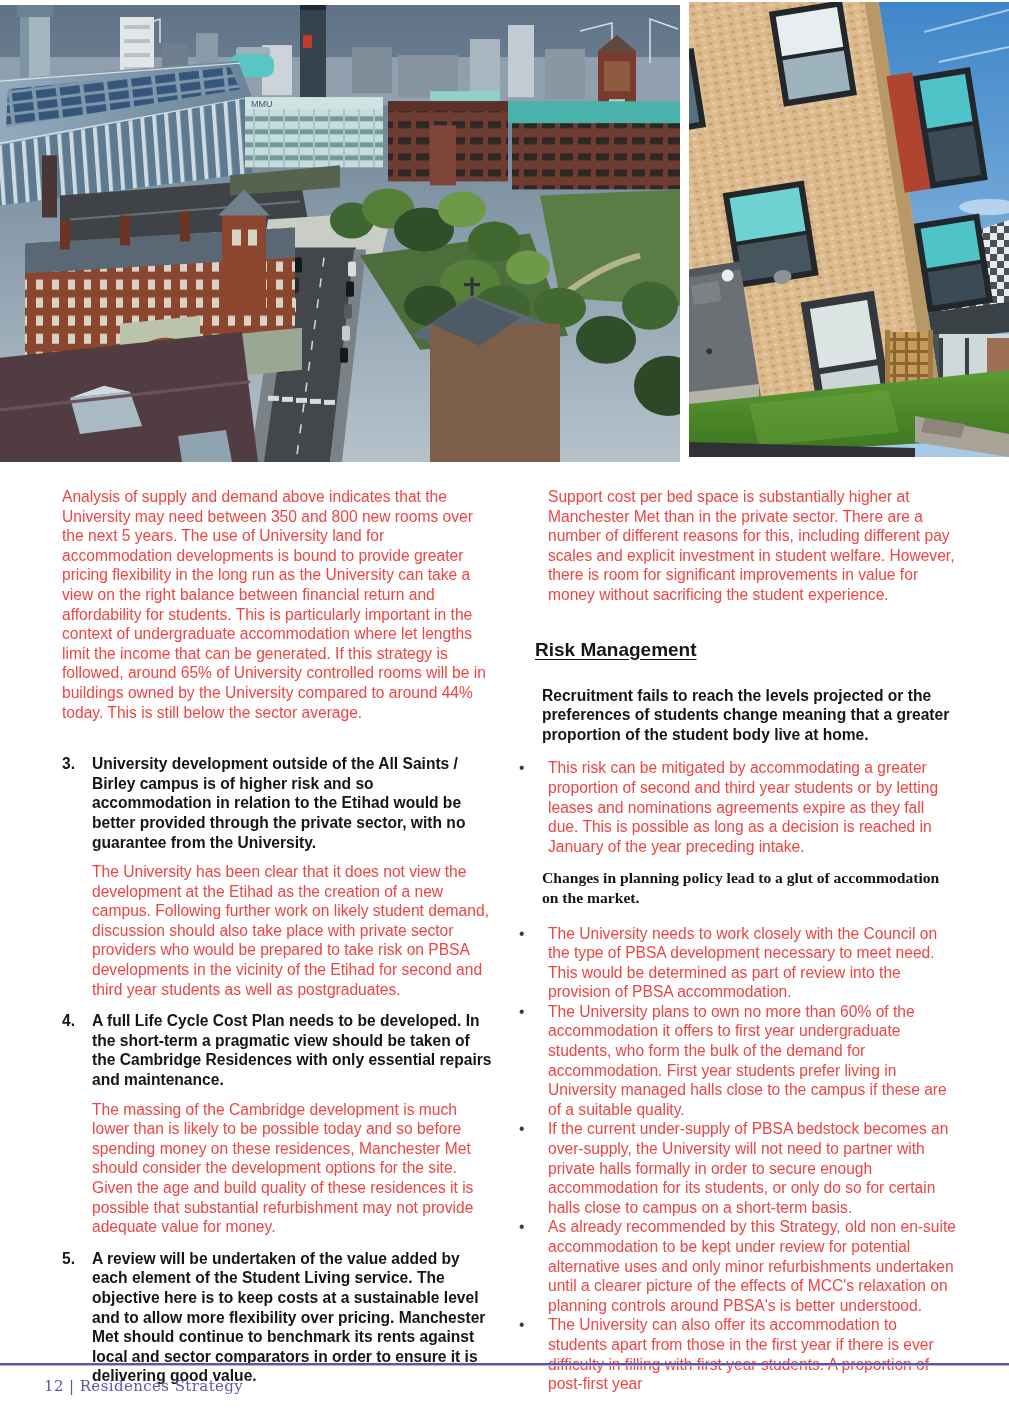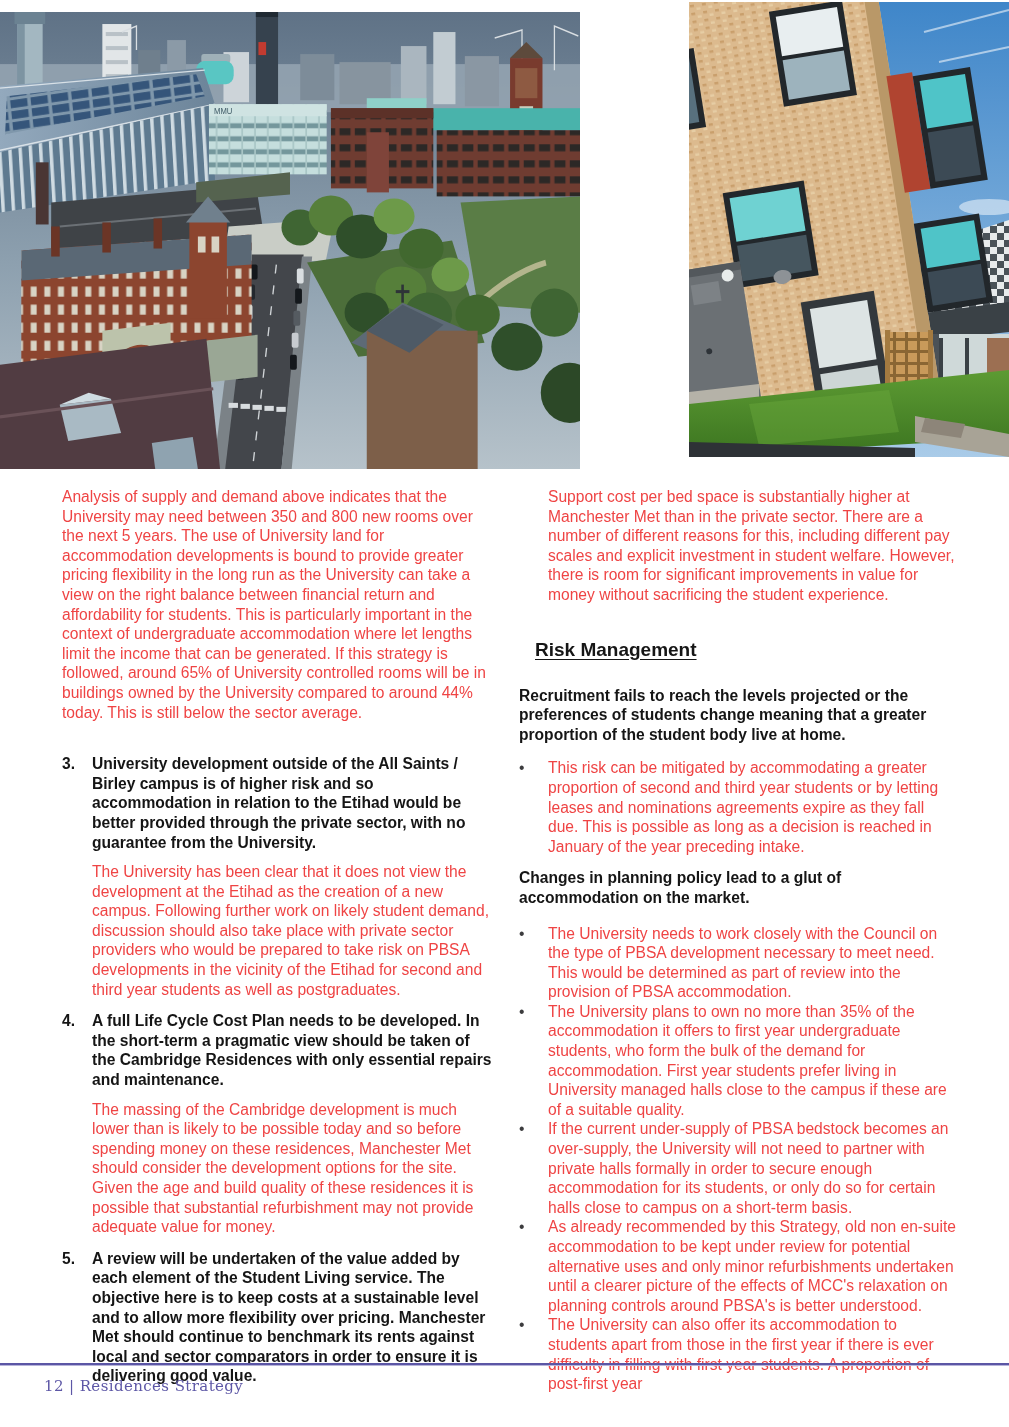--- a/index.html
+++ b/index.html
@@ -1,41 +1,41 @@
 <!DOCTYPE html>
 <html><head>
 <meta charset="utf-8">
 <style>
   html,body{margin:0;padding:0;background:#ffffff;}
   .page{position:relative;width:1009px;height:1427px;background:#ffffff;overflow:hidden;
         font-family:"Liberation Sans",sans-serif;color:#3c3c3e;}
   .photo{position:absolute;margin:0;padding:0;overflow:hidden;}
   .photo svg{display:block;width:100%;height:100%;}
-  .photo-left{left:0;top:12px;width:580px;height:457px;text-align:center;}
+  .photo-left{left:0;top:5px;width:680px;height:457px;text-align:center;}
   .photo-right{left:689px;top:2px;width:320px;height:455px;}
 
   .col{position:absolute;top:487px;font-size:15.6px;line-height:19.6px;}
   .col-left{left:62px;width:431px;}
   .col-right{left:519px;width:437px;}
 
   p{margin:0;}
   .body{color:#ef4444;}
   .bold{color:#151515;font-weight:bold;}
   .intro{margin-bottom:32px;}
 
   .num-item{display:flex;margin-bottom:12px;}
   .num{width:30px;flex:0 0 30px;font-weight:bold;color:#151515;}
   .num-content{flex:1;}
   .num-content .heading{margin-bottom:10px;}
 
   .indent{padding-left:29px;}
   h2.risk{font-size:19px;line-height:24px;font-weight:bold;color:#161616;
           margin:33px 0 24px 16px;text-decoration:underline;text-underline-offset:3px;}
-  .statement{margin-bottom:14px;}
-  .statement.second{margin-bottom:16px;}
+  .statement{margin-bottom:14px;margin-left:23px;}
+  .statement.second{margin-bottom:16px;font-family:Liberation Serif, serif;}
   ul.bullets{list-style:none;margin:0 0 12px 0;padding:0;}
   ul.bullets.last{margin-bottom:0;}
   ul.bullets li{display:flex;}
   .marker{width:29px;flex:0 0 29px;}
   .btext{flex:1;}
 
   .footer-rule{position:absolute;left:0;top:1363px;width:1009px;height:0;
                border-top:2px solid #5b56a5;border-bottom:1px solid #b6b3da;}
   .footer-text{position:absolute;left:44px;top:1377px;font-family:"DejaVu Serif",serif;
                font-size:15px;letter-spacing:0.4px;color:#5d57a6;}
@@ -365,21 +365,21 @@
     </ul>
 
     <p class="bold statement second">Changes in planning policy lead to a glut of accommodation on the market.</p>
     <ul class="bullets last">
       <li>
         <span class="marker">•</span>
         <span class="btext body">The University needs to work closely with the Council on the type of PBSA development necessary to meet need. This would be determined as part of review into the provision of PBSA accommodation.</span>
       </li>
       <li>
         <span class="marker">•</span>
-        <span class="btext body">The University plans to own no more than 35% of the accommodation it offers to first year undergraduate students, who form the bulk of the demand for accommodation. First year students prefer living in University managed halls close to the campus if these are of a suitable quality.</span>
+        <span class="btext body">The University plans to own no more than 60% of the accommodation it offers to first year undergraduate students, who form the bulk of the demand for accommodation. First year students prefer living in University managed halls close to the campus if these are of a suitable quality.</span>
       </li>
       <li>
         <span class="marker">•</span>
         <span class="btext body">If the current under-supply of PBSA bedstock becomes an over-supply, the University will not need to partner with private halls formally in order to secure enough accommodation for its students, or only do so for certain halls close to campus on a short-term basis.</span>
       </li>
       <li>
         <span class="marker">•</span>
         <span class="btext body">As already recommended by this Strategy, old non en-suite accommodation to be kept under review for potential alternative uses and only minor refurbishments undertaken until a clearer picture of the effects of MCC's relaxation on planning controls around PBSA's is better understood.</span>
       </li>
       <li>

